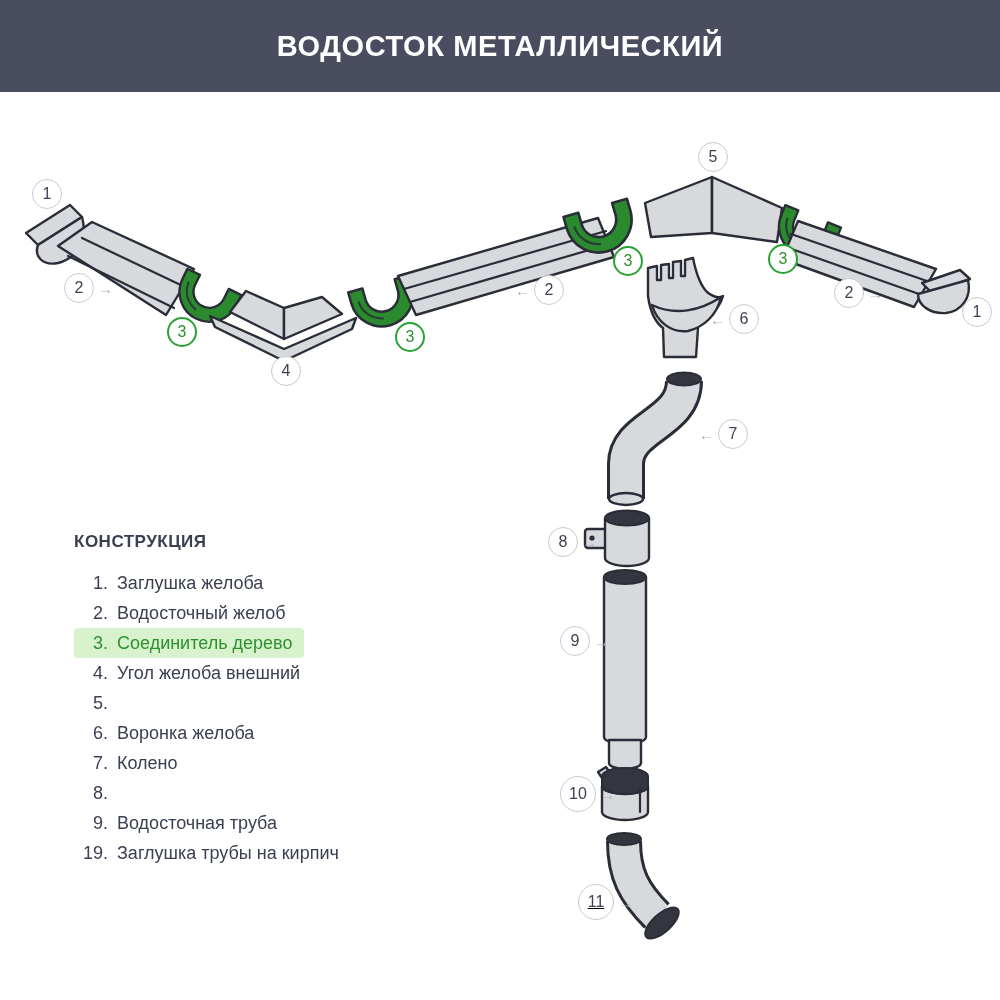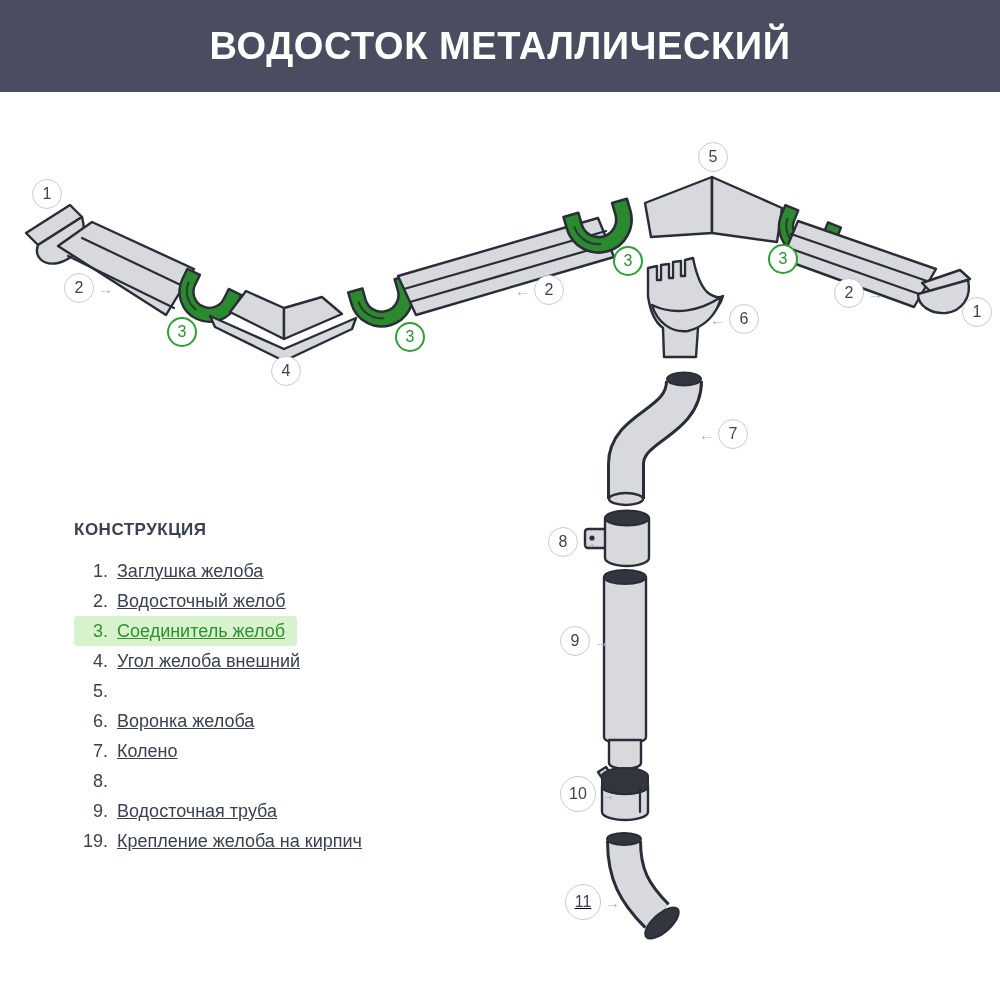--- a/index.html
+++ b/index.html
@@ -8,21 +8,21 @@
     background:var(--page-bg,#fff);
     font-family:"Liberation Sans",sans-serif;
   }
   
   .header{
     position:absolute;left:0;top:0;width:100%;height:92px;
     background:var(--header-bg,#4a4d60);
     display:flex;align-items:center;justify-content:center;
   }
   .header-title{
-    color:var(--header-fg,#fff);font-size:38px;font-weight:700;letter-spacing:.6px;
+    color:var(--header-fg,#fff);font-size:29px;font-weight:700;letter-spacing:.6px;
   }
   
   svg.diagram{position:absolute;left:0;top:0;width:1000px;height:1000px;}
   .metal{fill:var(--metal,#d7d9dd);stroke:var(--outline,#2a2d38);stroke-width:2.4;stroke-linejoin:round;}
   .dark{fill:var(--opening,#34363f);stroke:var(--outline,#2a2d38);stroke-width:2;}
   .dark-dot{fill:var(--outline,#2a2d38);}
   .thin{fill:none;stroke:var(--outline,#2a2d38);stroke-width:2.2;stroke-linecap:round;}
   .green-part{fill:var(--green,#2c8a2e);stroke:var(--outline,#2a2d38);stroke-width:2.4;stroke-linejoin:round;}
   .conn-line{fill:none;stroke:var(--outline,#2a2d38);stroke-width:2;opacity:.85;}
   .tube-out{fill:none;stroke:var(--outline,#2a2d38);stroke-linecap:butt;}
@@ -43,32 +43,32 @@
     border:2px solid var(--circle-border-green,#2aa233);
     color:var(--highlight-fg,#2e9130);
   }
   .callout .arrow{
     position:absolute;top:50%;transform:translateY(-50%);
     color:var(--arrow,#a9aeb8);font-size:15px;line-height:1;
   }
   .callout .arrow.left{right:100%;margin-right:4px;}
   .callout .arrow.right{left:100%;margin-left:4px;}
   
-  .legend{position:absolute;left:74px;top:520px;}
+  .legend{position:absolute;left:74px;top:532px;}
   .legend-title{
     font-size:17px;font-weight:700;letter-spacing:.5px;
     color:var(--text,#3e4254);margin:0 0 16px 0;
   }
   .legend-row{
     display:flex;align-items:center;height:30px;width:fit-content;
     padding:0 12px 0 6px;border-radius:4px;
     color:var(--text,#3a3f52);font-size:18px;
   }
   .legend-num{min-width:28px;text-align:right;margin-right:9px;}
-  .legend-label{white-space:nowrap;text-decoration:underline;}
+  .legend-label{white-space:nowrap;}
   .legend-row.highlighted{
     background:var(--highlight-bg,#d9f2ce);
     color:var(--highlight-fg,#2e9130);
   }
 </style>
 </head>
 <body>
 
 <div class="screen">
 
@@ -233,40 +233,40 @@
         <span class="arrow right">→</span>
       </div>
       <div class="callout" style="left: 575px; top: 641px;">
         <div class="circle">9</div>
         <span class="arrow right">→</span>
       </div>
       <div class="callout lg" style="left: 578px; top: 794px; text-align: right;">
         <div class="circle">10</div>
         <span class="arrow right">→</span>
       </div>
-      <div class="callout lg" style="left: 583px; top: 902px; text-decoration: underline;">
+      <div class="callout lg" style="left: 596px; top: 902px; text-decoration: underline;">
         <div class="circle">11</div>
         <span class="arrow right">→</span>
       </div>
     </div>
 
   <div class="legend">
     <div class="legend-title">КОНСТРУКЦИЯ</div>
     <div id="legend-rows">
         <div class="legend-row">
     <span class="legend-num">1.</span>
     <span class="legend-label">Заглушка желоба</span>
   </div>
         <div class="legend-row">
     <span class="legend-num">2.</span>
     <span class="legend-label">Водосточный желоб</span>
   </div>
         <div class="legend-row highlighted">
     <span class="legend-num">3.</span>
-    <span class="legend-label">Соединитель желоб</span>
+    <span class="legend-label">Соединитель дерево</span>
   </div>
         <div class="legend-row">
     <span class="legend-num">4.</span>
     <span class="legend-label">Угол желоба внешний</span>
   </div>
         <div class="legend-row">
     <span class="legend-num">5.</span>
   </div>
         <div class="legend-row">
     <span class="legend-num">6.</span>
@@ -278,18 +278,18 @@
   </div>
         <div class="legend-row">
     <span class="legend-num">8.</span>
   </div>
         <div class="legend-row">
     <span class="legend-num">9.</span>
     <span class="legend-label">Водосточная труба</span>
   </div>
         <div class="legend-row">
     <span class="legend-num">19.</span>
-    <span class="legend-label">Крепление желоба на кирпич</span>
+    <span class="legend-label">Заглушка трубы на кирпич</span>
   </div>
       </div>
   </div>
 
 </div>
 
 </body></html>

